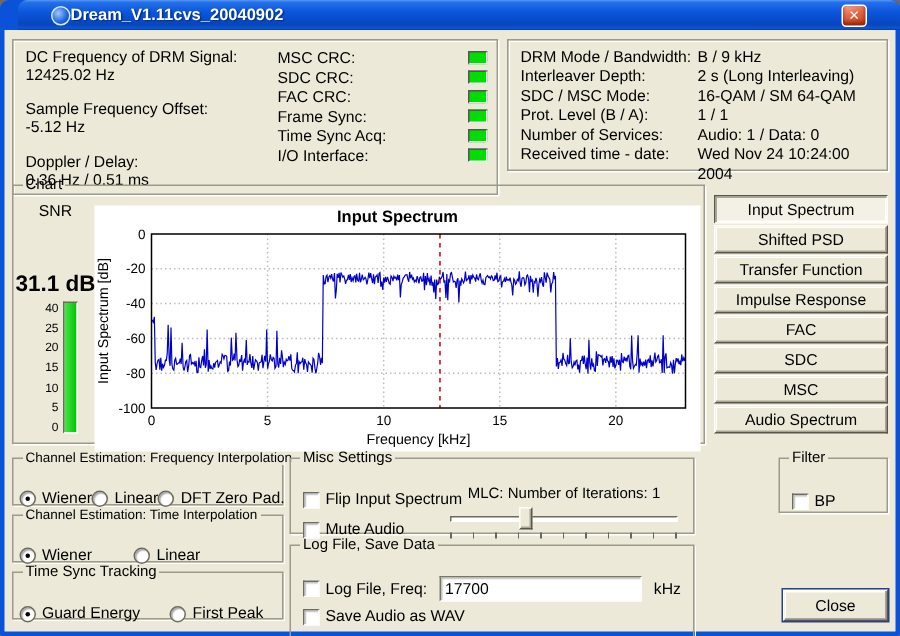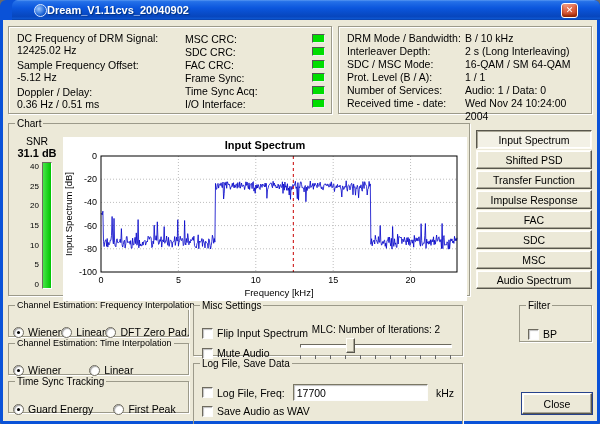--- a/index.html
+++ b/index.html
@@ -20,21 +20,21 @@
     border:1px solid #fff; color:#fff; font-size:9px; font-weight:bold;
     display:flex; align-items:center; justify-content:center; cursor:pointer;
     box-shadow:inset 0 -2px 3px #8c2300; }
 
   
   .wbody { position:absolute; top:20px; left:3px; right:3px; bottom:3px; background:#ece9d8; }
 
   .etched { border:1px solid #9c9a8a; box-shadow:1px 1px 0 #fff, inset 1px 1px 0 #fff; background:#ece9d8; }
 
   .panel { position:absolute; }
-  .p-left  { left:5px;  top:6px; width:324px; height:88px; display:flex; padding:5px 6px 3px 8px; }
+  .p-left  { left:5px;  top:6px; width:324px; height:104px; display:flex; padding:5px 6px 3px 8px; }
   .p-right { left:335px; top:6px; width:254px; height:88px; padding:5px 6px 3px 8px; }
 
   .pairs { flex:1 1 auto; display:flex; flex-direction:column; justify-content:space-between; }
   .pair .lbl { line-height:12px; }
   .pair .val { line-height:12px; }
 
   .led-col { width:140px; display:flex; flex-direction:column; }
   .led-row { display:flex; justify-content:space-between; align-items:center; gap:11px; height:13px; }
   .led { width:13px; height:9px; background:#00dd00; border:1px solid; border-color:#555 #efefef #efefef #555; flex:none; }
 
@@ -49,21 +49,21 @@
   .g-ce-freq { left:5px; top:280px; width:181px; height:37px; }
   .g-ce-time { left:5px; top:318px; width:181px; height:37px; }
   .g-tst    { left:5px; top:356px; width:181px; height:37px; }
   .g-misc   { left:190px; top:280px; width:270px; height:56px; }
   .g-log    { left:190px; top:338px; width:270px; height:70px; }
   .g-filter { left:516px; top:280px; width:73px; height:42px; }
 
   
   .snr-block { position:absolute; left:4px; top:6px; width:48px; bottom:6px; display:flex; flex-direction:column; align-items:center; }
   .snr-title { font-size:10.5px; }
-  .snr-value { font-size:11px; font-weight:bold; white-space:nowrap; }
+  .snr-value { font-size:15px; font-weight:bold; white-space:nowrap;margin-top:34px; }
   .meter { display:flex; margin-top:3px; flex:1 1 auto; width:30px; }
   .meter-scale { display:flex; flex-direction:column; justify-content:space-between; font-size:8px; text-align:right; padding-right:3px; flex:1; }
   .meter-bar { width:10px; background:linear-gradient(90deg,#49e649,#00c400); border:1px solid; border-color:#6d6a5e #fff #fff #6d6a5e; }
 
   .plot { position:absolute; left:54px; top:8px; width:404px; height:164px; background:#fff; }
   .plot-title { height:16px; font-size:11px; font-weight:bold; text-align:center; padding-top:2px; }
   .plot svg { display:block; width:402px; height:146px; }
   svg text { font-family:"Liberation Sans","DejaVu Sans",sans-serif; }
   .grid { stroke:#bdbdbd; stroke-width:1; stroke-dasharray:1,2; }
   .tick { font-size:9px; fill:#000; }
@@ -160,21 +160,21 @@
         <div class="led-row">
           <span>I/O Interface:</span>
           <span class="led"></span>
         </div>
       </div>
     </div>
 
     <div class="panel p-right etched">
       <div class="kv-grid">
         <span>DRM Mode / Bandwidth:</span>
-        <span>B / 10 kHz</span>
+        <span>B / 9 kHz</span>
         <span>Interleaver Depth:</span>
         <span>2 s (Long Interleaving)</span>
         <span>SDC / MSC Mode:</span>
         <span>16-QAM / SM 64-QAM</span>
         <span>Prot. Level (B / A):</span>
         <span>1 / 1</span>
         <span>Number of Services:</span>
         <span>Audio: 1 / Data: 0</span>
         <span>Received time - date:</span>
         <span>Wed Nov 24 10:24:00 2004</span>
@@ -291,21 +291,21 @@
       <legend>Misc Settings</legend>
       <span class="cb-item abs" style="left:8px; top:16px;">
         <span class="cb"></span>
         <span>Flip Input Spectrum</span>
       </span>
       <span class="cb-item abs" style="left:8px; top:36px;">
         <span class="cb"></span>
         <span>Mute Audio</span>
       </span>
       <div class="slider-block">
-        <div class="slider-label">MLC: Number of Iterations: 2</div>
+        <div class="slider-label">MLC: Number of Iterations: 1</div>
         <div class="slider">
           <div class="slider-track"></div>
           <div class="slider-handle" style="left: 30%;"></div>
         </div>
         <div class="slider-ticks"></div>
       </div>
     </fieldset>
 
     <fieldset class="g-log">
       <legend>Log File, Save Data</legend>

